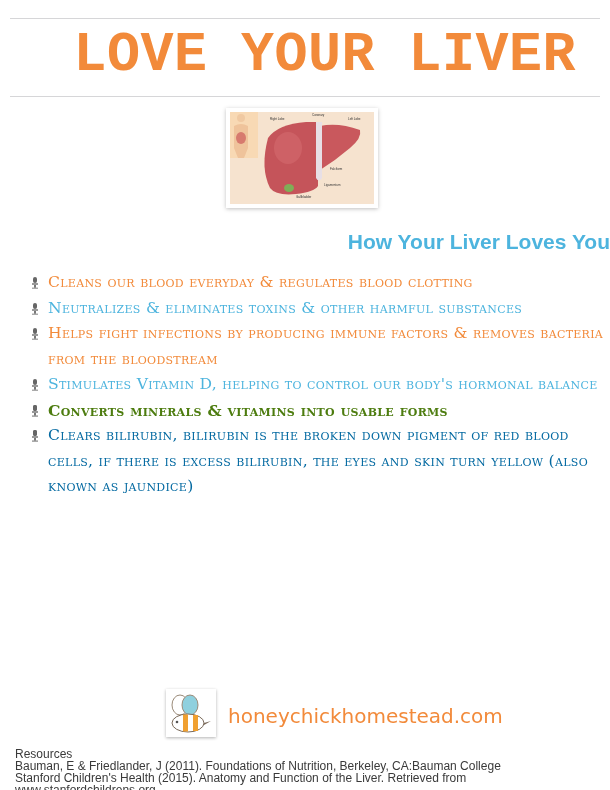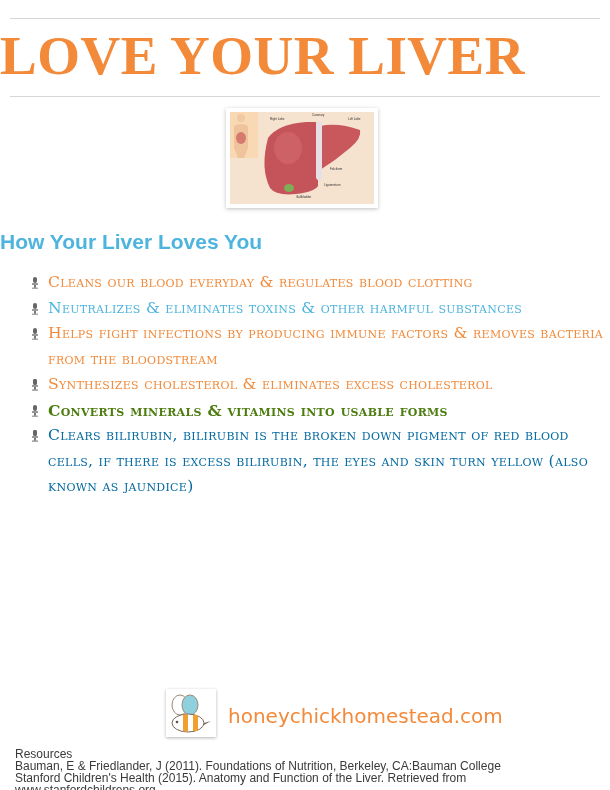--- a/index.html
+++ b/index.html
@@ -1,21 +1,21 @@
 <!DOCTYPE html>
 <html><head>
 <meta charset="utf-8">
 <style>
   html, body { margin: 0; padding: 0; background: #ffffff; }
   body { width: 610px; height: 790px; position: relative; overflow: hidden; font-family: "Liberation Sans", sans-serif; }
   .divider { position: absolute; left: 10px; width: 590px; height: 1px; background: #d6d6d8; }
-  .title { position: absolute; left: 0; top: 28px; width: 576px; text-align: left; font-family: Liberation Serif, serif; font-weight: bold; font-size: 55px; letter-spacing: 0.5px; line-height: 56px; }
+  .title { position: absolute; left: 0; top: 28px; width: 576px; text-align: right; font-family: Liberation Mono, monospace; font-weight: bold; font-size: 55px; letter-spacing: 0.5px; line-height: 56px; }
   .figure { position: absolute; left: 226px; top: 108px; width: 152px; height: 100px; background: #fff; box-shadow: 0 1px 4px rgba(0,0,0,0.25); }
   .figure svg { display: block; }
-  .subtitle { position: absolute; left: 0; top: 230px; width: 610px; text-align: left; font-weight: bold; font-size: 21px; line-height: 24px; }
+  .subtitle { position: absolute; left: 0; top: 230px; width: 610px; text-align: right; font-weight: bold; font-size: 21px; line-height: 24px; }
   .list { position: absolute; left: 30px; top: 270px; width: 575px; margin: 0; padding: 0; list-style: none; }
   .item { position: relative; padding-left: 18px; font-family: "DejaVu Serif", serif; font-variant: small-caps; font-size: 15.6px; line-height: 25.5px; letter-spacing: 0.3px; }
   .bullet { position: absolute; left: 0; top: 7px; width: 10px; height: 12px; }
   .logo-box { position: absolute; left: 166px; top: 689px; width: 50px; height: 48px; background: #fff; box-shadow: 0 1px 3px rgba(0,0,0,0.3); }
   .site { position: absolute; left: 228px; top: 706px; font-family: "DejaVu Sans", sans-serif; font-size: 20px; line-height: 20px; }
   .resources { position: absolute; left: 15px; top: 748px; font-family: "Liberation Sans", sans-serif; font-size: 12px; line-height: 12px; color: #3a3a3a; }
   .resources .ref-link { text-decoration: underline; }
 </style>
 </head>
 <body>
@@ -75,29 +75,29 @@
       </svg>
     <span>Helps fight infections by producing immune factors &amp; removes bacteria from the bloodstream</span>
   </li>
   <li class="item" style="color:#4db4de;">
     <svg class="bullet" viewBox="0 0 10 12">
         <rect x="3" y="0" width="4" height="6" rx="2" fill="#666"></rect>
         <rect x="2" y="6" width="6" height="2" fill="#999"></rect>
         <rect x="4" y="8" width="2" height="3" fill="#777"></rect>
         <rect x="2" y="10.5" width="6" height="1.5" fill="#aaa"></rect>
       </svg>
+    <span>Stimulates Vitamin D, helping to control our body's hormonal balance</span>
   </li>
   <li class="item" style="color:#f28a3a;">
     <svg class="bullet" viewBox="0 0 10 12">
         <rect x="3" y="0" width="4" height="6" rx="2" fill="#666"></rect>
         <rect x="2" y="6" width="6" height="2" fill="#999"></rect>
         <rect x="4" y="8" width="2" height="3" fill="#777"></rect>
         <rect x="2" y="10.5" width="6" height="1.5" fill="#aaa"></rect>
       </svg>
-    <span>Synthesizes cholesterol &amp; eliminates excess cholesterol</span>
   </li>
   <li class="item" style="color:#4d7c0f;font-weight:bold;">
     <svg class="bullet" viewBox="0 0 10 12">
         <rect x="3" y="0" width="4" height="6" rx="2" fill="#666"></rect>
         <rect x="2" y="6" width="6" height="2" fill="#999"></rect>
         <rect x="4" y="8" width="2" height="3" fill="#777"></rect>
         <rect x="2" y="10.5" width="6" height="1.5" fill="#aaa"></rect>
       </svg>
     <span>Converts minerals &amp; vitamins into usable forms</span>
   </li>

